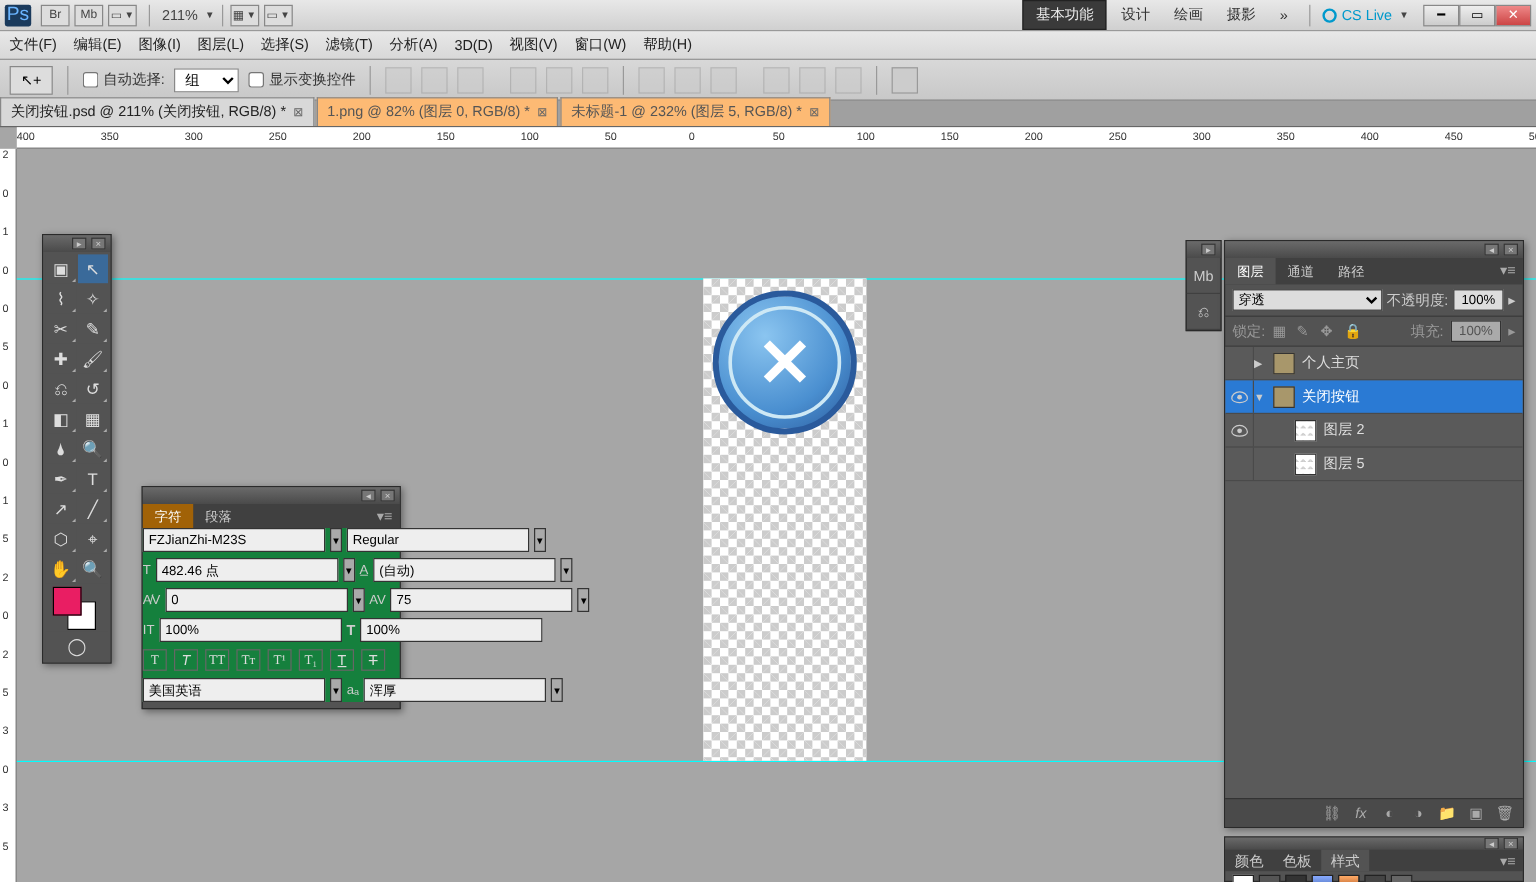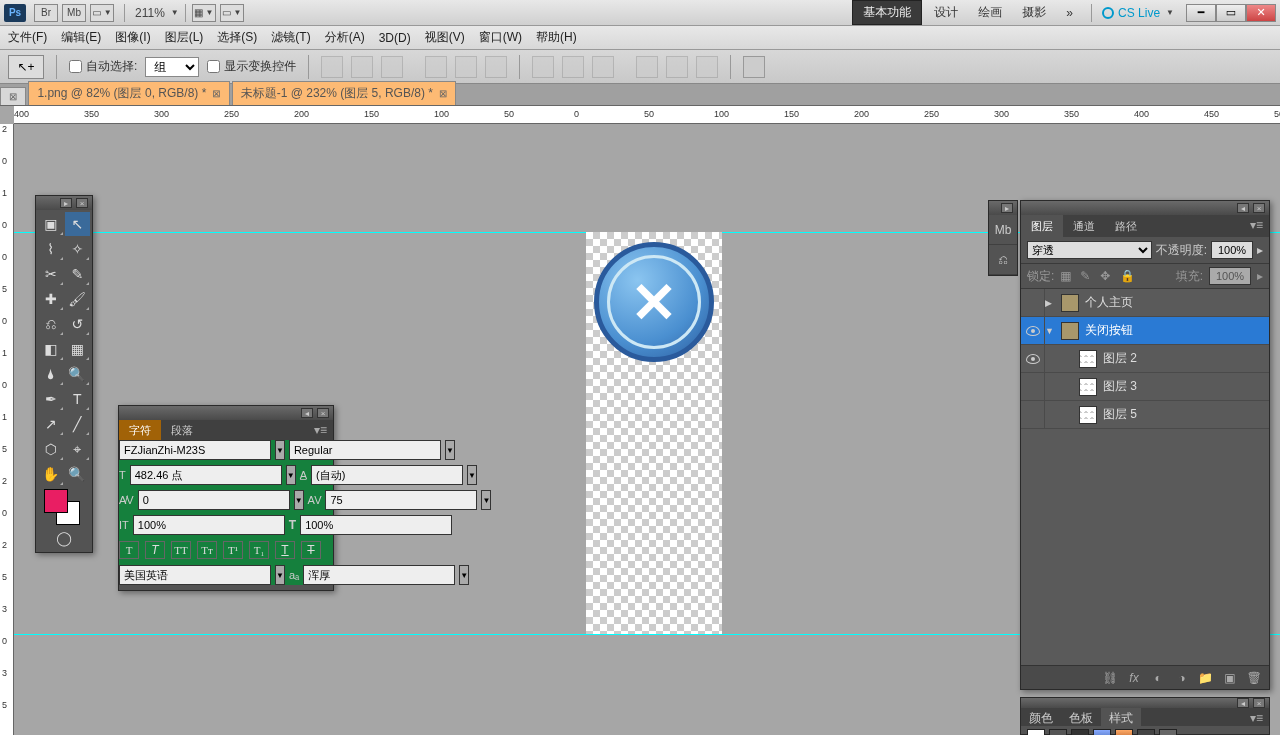--- a/index.html
+++ b/index.html
@@ -1,18 +1,18 @@
 <!DOCTYPE html>
 <html><head>
 <meta charset="utf-8">
 <style>
 *{box-sizing:border-box;margin:0;padding:0;font-family:"Microsoft YaHei",Arial,sans-serif;font-size:12px;user-select:none}
 body{background:#a6a6a6;width:1280px;height:735px;overflow:hidden;position:relative}
 .topbar{height:26px;background:linear-gradient(#e8e8e8,#d0d0d0);border-bottom:1px solid #999;display:flex;align-items:center;padding:0 4px}
-.ps-logo{width:22px;height:18px;background:#1a3a5c;color:#6bb5ff;font-weight:bold;font-size:10px;display:flex;align-items:center;justify-content:center;border-radius:2px;margin-right:8px}
+.ps-logo{width:22px;height:18px;background:#1a3a5c;color:#6bb5ff;font-weight:normal;font-size:16px;display:flex;align-items:center;justify-content:center;border-radius:2px;margin-right:8px}
 .top-icon{width:24px;height:18px;border:1px solid #888;background:#ddd;margin-right:4px;display:flex;align-items:center;justify-content:center;font-size:10px;color:#444}
 .top-sep{width:1px;height:18px;background:#999;margin:0 6px}
 .zoom-label{color:#444;margin:0 4px}
 .dropdown-arrow{font-size:8px;color:#444;margin-left:2px}
 .topbar-right{margin-left:auto;display:flex;align-items:center;gap:4px}
 .workspace-btn{padding:3px 10px;background:#3a3a3a;color:#eee;border:1px solid #222}
 .workspace-link{padding:3px 8px;color:#333}
 .cslive{color:#0099cc;display:flex;align-items:center;gap:4px}
 .cslive-circle{width:12px;height:12px;border:2px solid #0099cc;border-radius:50%}
 .winbtns{display:flex;margin-left:8px}
@@ -170,20 +170,21 @@
   <div style="width:6px"></div>
   <div class="opt-iconbtn"></div>
   <div class="opt-iconbtn"></div>
   <div class="opt-iconbtn"></div>
   <div class="opt-sep"></div>
   <div class="opt-iconbtn" style="opacity:1"></div>
 </div>
 
 <div class="tabs">
   <div class="tab active">
+      <span>关闭按钮.psd @ 211% (关闭按钮, RGB/8) *</span>
       <span class="tab-x">⊠</span>
     </div>
   <div class="tab">
       <span>1.png @ 82% (图层 0, RGB/8) *</span>
       <span class="tab-x">⊠</span>
     </div>
   <div class="tab">
       <span>未标题-1 @ 232% (图层 5, RGB/8) *</span>
       <span class="tab-x">⊠</span>
     </div>
@@ -403,27 +404,20 @@
         <div class="layer-indent"></div>
         <div class="layer-indent" style="width:10px"></div>
         <div class="layer-thumb checker"></div>
         <span>图层 2</span>
       </div>
       <div class="layer-item">
         <div class="eye"></div>
         <div class="layer-indent"></div>
         <div class="layer-indent" style="width:10px"></div>
         <div class="layer-thumb checker"></div>
-        <span>图层 3</span>
-      </div>
-      <div class="layer-item">
-        <div class="eye"></div>
-        <div class="layer-indent"></div>
-        <div class="layer-indent" style="width:10px"></div>
-        <div class="layer-thumb checker"></div>
         <span>图层 5</span>
       </div>
     </div>
   <div class="layers-footer">
     <div class="lf-btn">⛓</div>
     <div class="lf-btn">
         <i>fx</i>
       </div>
     <div class="lf-btn">◐</div>
     <div class="lf-btn">◑</div>

